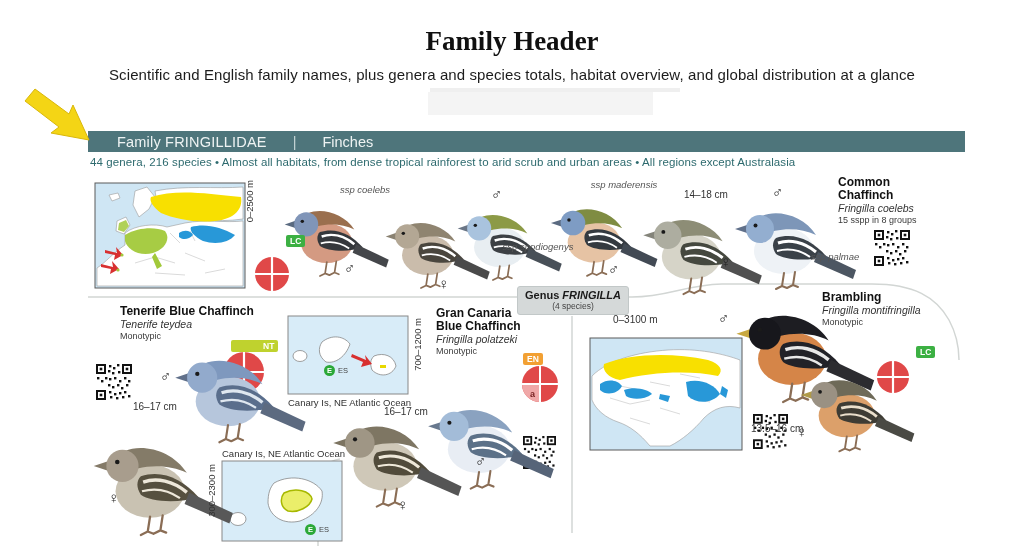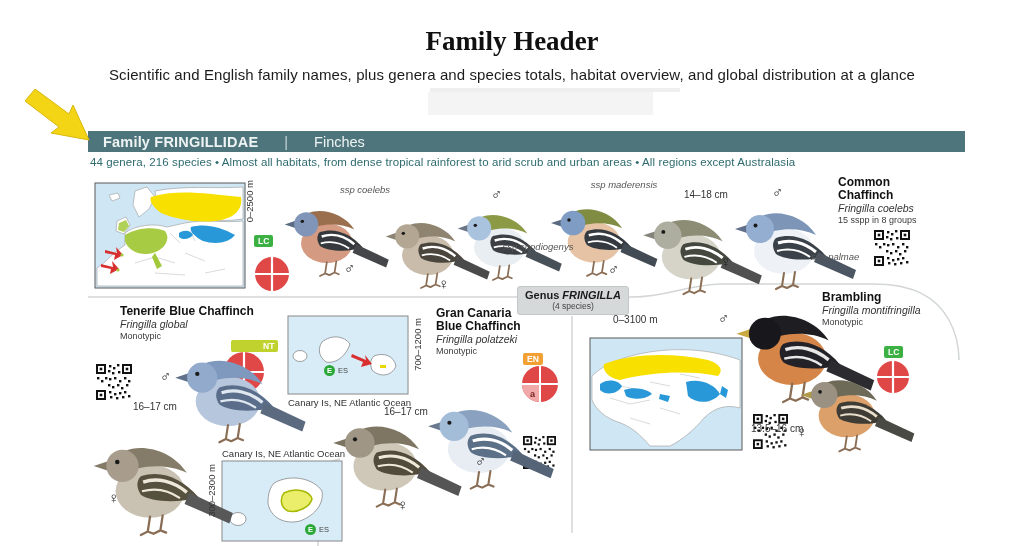--- a/index.html
+++ b/index.html
@@ -5,32 +5,32 @@
   html,body{margin:0;padding:0;background:#fff;}
   #stage{position:relative;width:1024px;height:546px;background:#fff;overflow:hidden;
          font-family:"Liberation Sans","DejaVu Sans",sans-serif;}
   .abs{position:absolute;}
   .title{font-family:"Liberation Serif","DejaVu Serif",serif;font-weight:bold;
          font-size:27px;color:#101010;width:100%;text-align:center;}
   .subtitle{font-size:15px;color:#1c1c1c;width:100%;text-align:center;letter-spacing:.1px;}
   .ghost{background:#f4f4f4;}
   .fambar{left:88px;top:131px;width:877px;height:21px;background:var(--header_bar,#4e757b);
           display:flex;align-items:center;color:#eef3f3;font-size:14.5px;}
-  .fambar .fam{margin-left:15px;letter-spacing:.2px;font-weight:bold;}
+  .fambar .fam{margin-left:29px;letter-spacing:.2px;}
   .fambar .sep{margin:0 26px;color:#c6d6d7;font-weight:300;}
   .statsline{left:90px;top:156px;width:880px;font-size:11.5px;color:var(--stats_text,#2d6a6e);letter-spacing:.1px;}
   .t-name{font-weight:bold;font-size:13px;line-height:1.1;color:#111;}
   .t-name.big{font-size:12px;}
   .t-sci{font-style:italic;font-size:10.5px;color:#333;line-height:1.2;}
   .t-small{font-size:9px;color:#3a3a3a;line-height:1.25;}
   .t-ssp{font-style:italic;font-size:9.5px;color:#555;text-align:center;line-height:1.15;}
   .t-size{font-size:10px;color:#333;}
   .sex{font-size:15px;color:#222;font-weight:bold;line-height:1;}
   .badge{color:#fff;font-size:8.5px;font-weight:bold;padding:1px 4px;border-radius:2px;line-height:1.2;}
-  .badge.lc{background:var(--status_lc,#3cb043);}
+  .badge.lc{background:var(--status_lc,#3cb043);margin-left:32px;}
   .badge.nt{background:var(--status_nt,#bfd22e);}
   .badge.en{background:var(--status_en,#f2a033);}
   .vert{writing-mode:vertical-rl;transform:rotate(180deg);font-size:9.5px;color:#333;}
   .caption{font-size:9.5px;color:#333;}
   .genusbox{left:517px;top:286px;width:110px;background:#d5d9d9;border:1px solid #c2c8c8;
             border-radius:3px;text-align:center;padding:2px 0 3px 0;}
   .genusbox .g1{font-size:11px;font-weight:bold;color:#1a1a1a;}
   .genusbox .g1 .it{font-style:italic;}
   .genusbox .g2{font-size:8.5px;color:#444;}
   .ebadge{display:flex;align-items:center;gap:3px;}
@@ -247,21 +247,21 @@
   <div class="abs sex" style="left:772px;top:184px;">♂</div>
   <div class="abs" style="left:838px;top:176px;width:120px;">
     <div class="t-name big">Common</div>
     <div class="t-name big">Chaffinch</div>
     <div class="t-sci">Fringilla coelebs</div>
     <div class="t-small">15 sspp in 8 groups</div>
   </div>
 
   <div class="abs" style="left:120px;top:305px;width:180px;">
     <div class="t-name big">Tenerife Blue Chaffinch</div>
-    <div class="t-sci">Fringilla global</div>
+    <div class="t-sci">Tenerife teydea</div>
     <div class="t-small">Monotypic</div>
   </div>
   <div class="abs badge nt" style="left:231px;top:340px;padding-left:32px;">NT</div>
   <div class="abs sex" style="left:160px;top:368px;">♂</div>
   <div class="abs t-size" style="left:133px;top:401px;">16–17 cm</div>
   <div class="abs sex" style="left:108px;top:490px;">♀</div>
   <div class="abs caption" style="left:222px;top:448px;">Canary Is, NE Atlantic Ocean</div>
   <div class="abs vert" style="left:206px;top:464px;">300–2300 m</div>
   <div class="abs ebadge" style="left:305px;top:524px;">
     <span class="ecirc">E</span>

